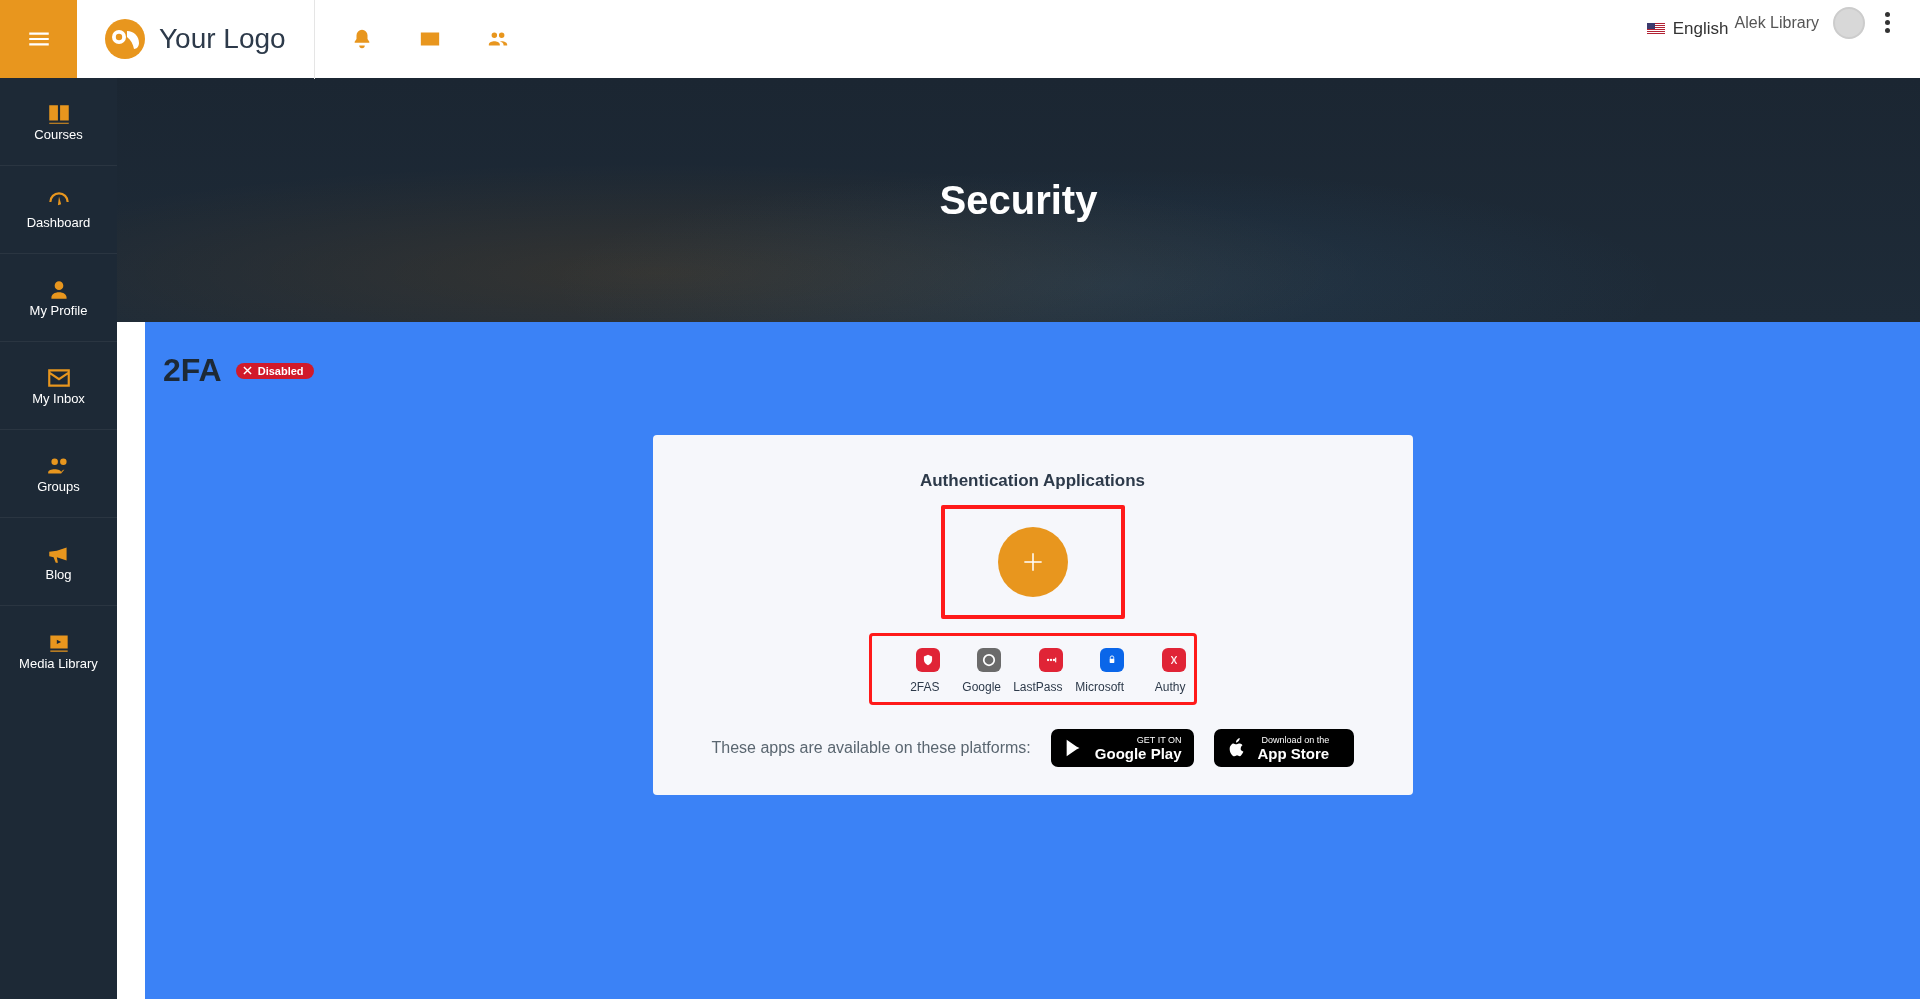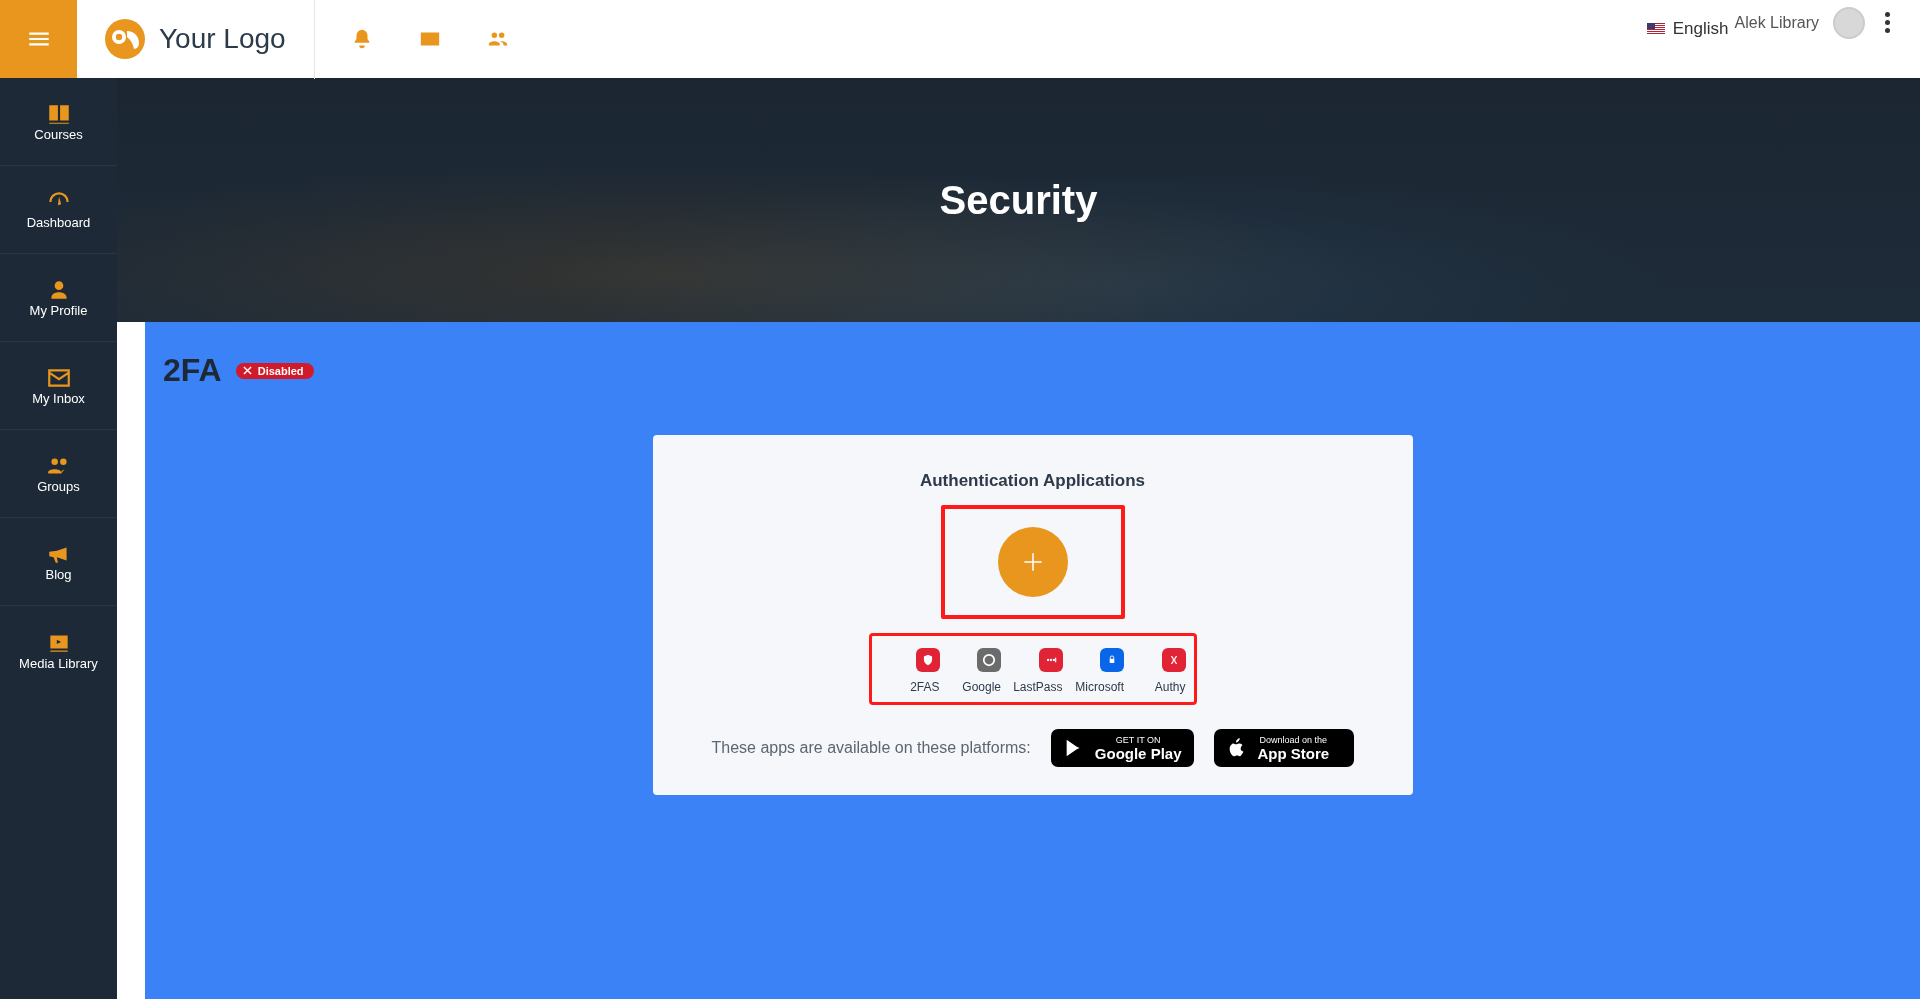--- a/index.html
+++ b/index.html
@@ -133,21 +133,21 @@
   .connect { font-size:16px; color:var(--text-muted); margin-top:16px; }
 
   .appsbox { border:3px solid #ff1a1a; border-radius:4px; margin:14px auto 0; width: 328px; padding:12px 8px 8px; }
   .apps { display:flex; justify-content:space-between; }
   .app { display:flex; flex-direction:column; align-items:flex-end; gap:8px; width:60px; }
   .app .pic { width:24px; height:24px; border-radius:6px; display:flex; align-items:center; justify-content:center; }
   .app .label { font-size:12px; color:#2d3a4a; }
 
   .platforms { display:flex; align-items:center; justify-content:center; gap:20px; margin-top:24px; flex-wrap:wrap; }
   .platforms .txt { font-size:16px; color:var(--text-muted); }
-  .store { background:#000; color:#fff; border-radius:7px; padding:6px 12px; display:flex; align-items:center; gap:10px; cursor:pointer; min-width:140px; text-align:center; }
+  .store { background:#000; color:#fff; border-radius:7px; padding:6px 12px; display:flex; align-items:center; gap:10px; cursor:pointer; min-width:140px; text-align:right; }
   .store .big { font-size:15px; font-weight:600; line-height:1; }
   .store .sm { font-size:9px; line-height:1.2; }
   .store svg { width:22px; height:22px; fill:#fff; }
 
   
   .br-red { background:#e02436; }
   .br-grey { background:#6b6b6b; border-radius:50%; }
   .br-blue { background:#0a66e9; }
 </style>
 </head>

